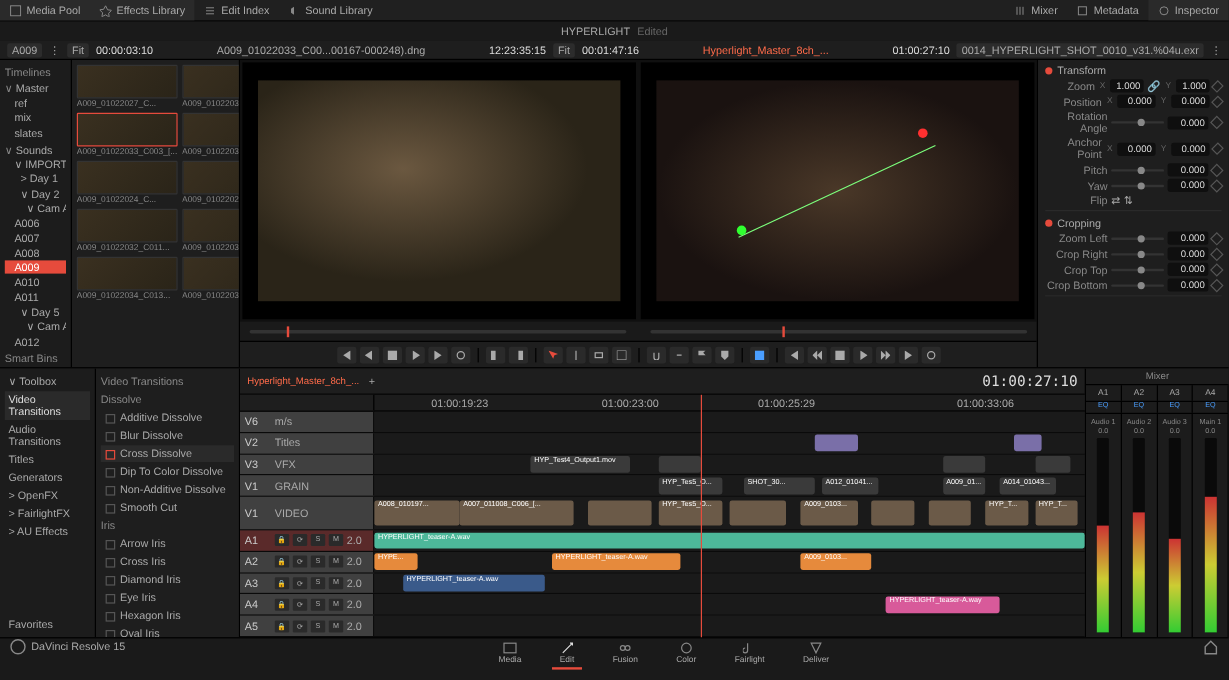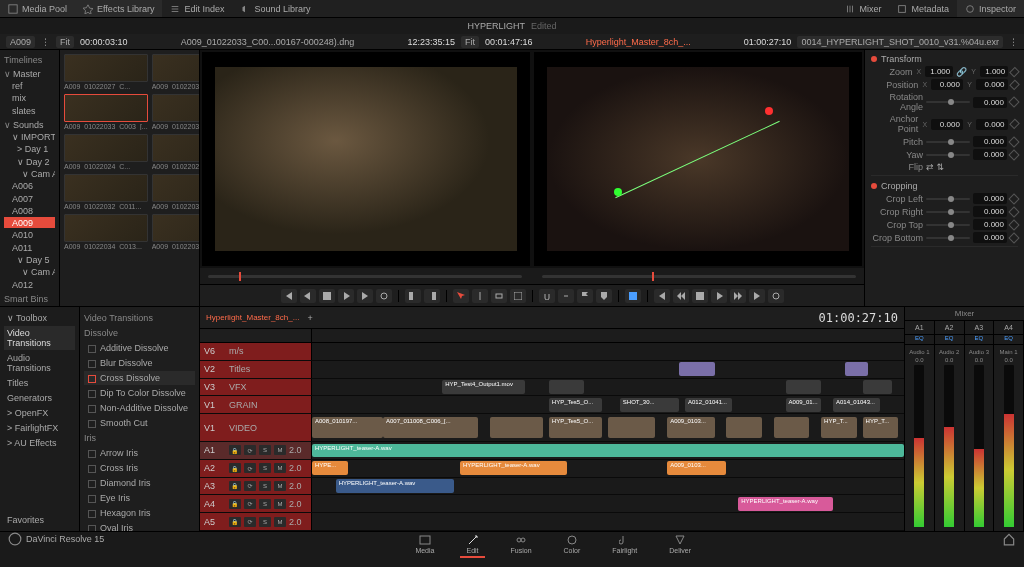--- a/index.html
+++ b/index.html
@@ -72,21 +72,21 @@
 .tl-header{height:22px;display:flex;align-items:center;padding:0 6px;gap:8px;background:#1e1e1e;border-bottom:1px solid #000}
 .tl-header .tc{font-size:12px;color:#ddd;font-family:monospace}
 .tl-header .tab{color:#ff6b4a;font-size:8px}
 .tl-ruler{height:14px;background:#1c1c1c;display:flex;position:relative;border-bottom:1px solid #000}
 .tl-trackhead{width:112px;background:#1e1e1e;border-right:1px solid #000}
 .tl-ticks{flex:1;position:relative;font-size:7px;color:#888}
 .tl-ticks span{position:absolute;top:2px}
 .tl-playhead{position:absolute;top:0;width:1px;height:260px;background:#e64b3c;z-index:10}
 .tl-tracks{flex:1;display:flex;flex-direction:column;overflow:hidden}
 .track{display:flex;border-bottom:1px solid #0a0a0a}
-.track-head{width:112px;background:#7f1d1d;border-right:1px solid #000;display:flex;align-items:center;padding:0 4px;gap:3px;font-size:7px}
+.track-head{width:112px;background:#404040;border-right:1px solid #000;display:flex;align-items:center;padding:0 4px;gap:3px;font-size:7px}
 .track-head .name{width:22px;color:#ccc}
 .track-head .btn{width:12px;height:10px;background:#2a2a2a;border-radius:1px;display:flex;align-items:center;justify-content:center;font-size:6px;cursor:pointer}
 .track-lane{flex:1;background:#1a1a1a;position:relative;height:100%}
 .clip-bar{position:absolute;height:80%;top:10%;border-radius:2px;font-size:6px;padding:1px 3px;overflow:hidden;white-space:nowrap;color:#fff;cursor:pointer}
 .clip-bar.blue{background:#5a8fc4}
 .clip-bar.purple{background:#7a6fa8}
 .clip-bar.dark{background:#3a3a3a}
 .clip-bar.brown{background:#6b5a48}
 .clip-bar.teal{background:#4db89a}
 .clip-bar.orange{background:#e68a3c}
@@ -464,21 +464,21 @@
           <span>⇄</span>
           <span>⇅</span>
         </div>
     </div>
     <div class="insp-sec">
       <div class="insp-title">
           <span class="dot"></span>
           <span>Cropping</span>
         </div>
       <div class="insp-row">
-          <span class="lbl">Crop Left</span>
+          <span class="lbl">Zoom Left</span>
           <div class="slider"></div>
           <span class="val">0.000</span>
           <span class="kf"></span>
         </div>
       <div class="insp-row">
           <span class="lbl">Crop Right</span>
           <div class="slider"></div>
           <span class="val">0.000</span>
           <span class="kf"></span>
         </div>
@@ -573,20 +573,27 @@
 
   <div class="timeline">
     <div class="tl-header">
       <span class="tab">Hyperlight_Master_8ch_...</span>
       <span>+</span>
       <div style="flex:1"></div>
       <span class="tc">01:00:27:10</span>
     </div>
     <div class="tl-ruler">
       <div class="tl-trackhead"></div>
+      <div class="tl-ticks">
+        <span style="left:8%">01:00:19:23</span>
+        <span style="left:32%">01:00:23:00</span>
+        <span style="left:54%">01:00:25:29</span>
+        <span style="left:82%">01:00:33:06</span>
+        <div class="tl-playhead" style="left:46%"></div>
+      </div>
     </div>
     <div class="tl-tracks">
       <div class="track v">
           <div class="track-head">
             <span class="name">V6</span>
             <span>m/s</span>
           </div>
           <div class="track-lane"></div>
         </div>
       <div class="track v">

